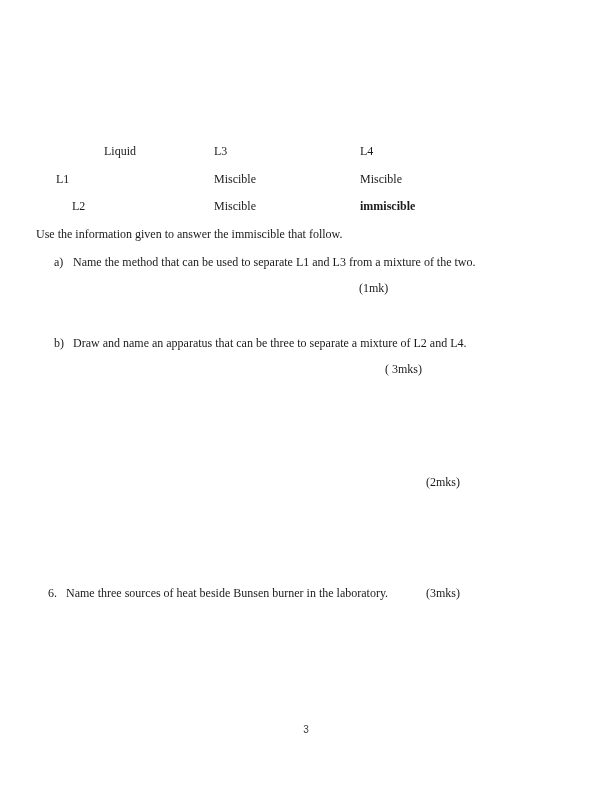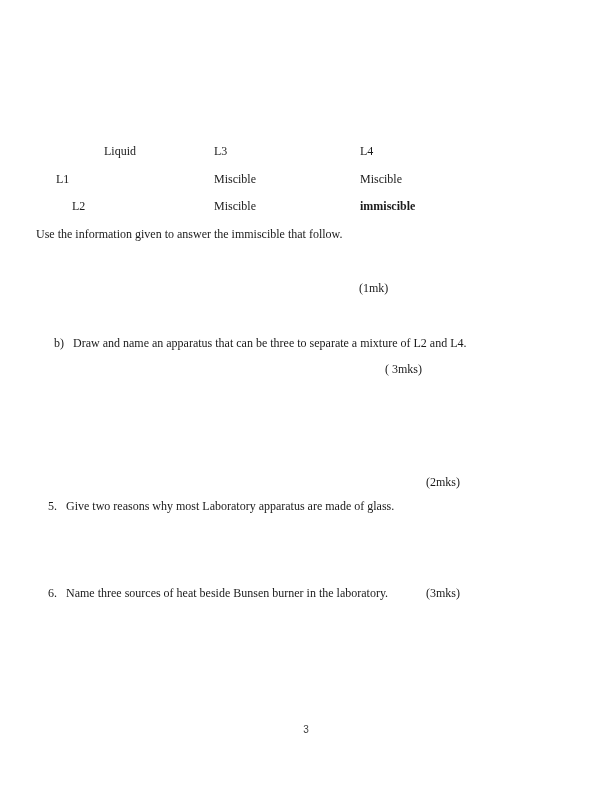--- a/index.html
+++ b/index.html
@@ -60,30 +60,30 @@
   <div class="cell" style="left:56px;  top:172px;">L1</div>
   <div class="cell" style="left:214px; top:172px;">Miscible</div>
   <div class="cell" style="left:360px; top:172px;">Miscible</div>
 
   <div class="cell" style="left:72px;  top:199px;">L2</div>
   <div class="cell" style="left:214px; top:199px;">Miscible</div>
   <div class="cell" style="left:360px; top:199px;font-weight:bold;">immiscible</div>
 
   <div class="line" style="left:36px; top:227px;">Use the information given to answer the immiscible that follow.</div>
 
+  <div class="line" style="left:54px; top:255px;">
+    <span class="num" style="width:19px;">a)</span><span>Name the method that can be used to separate L1 and L3 from a mixture of the two.</span>
+  </div>
   <div class="marks" style="left:359px; top:281px;">(1mk)</div>
 
   <div class="line" style="left:54px; top:336px;">
     <span class="num" style="width:19px;">b)</span><span>Draw and name an apparatus that can be three to separate a mixture of L2 and L4.</span>
   </div>
   <div class="marks" style="left:357px; top:362px;margin-left:28px;">( 3mks)</div>
 
-  <div class="line" style="left:48px; top:499px;">
-    <span class="num" style="width:18px;">5.</span><span>Give two reasons why most Laboratory apparatus are made of glass.</span>
-  </div>
   <div class="marks" style="left:426px; top:475px;">(2mks)</div>
 
   <div class="line" style="left:48px; top:586px;">
     <span class="num" style="width:18px;">6.</span><span>Name three sources of heat beside Bunsen burner in the laboratory.</span>
   </div>
   <div class="marks" style="left:426px; top:586px;">(3mks)</div>
 
   <div class="footer">3</div>
 
 </div>

